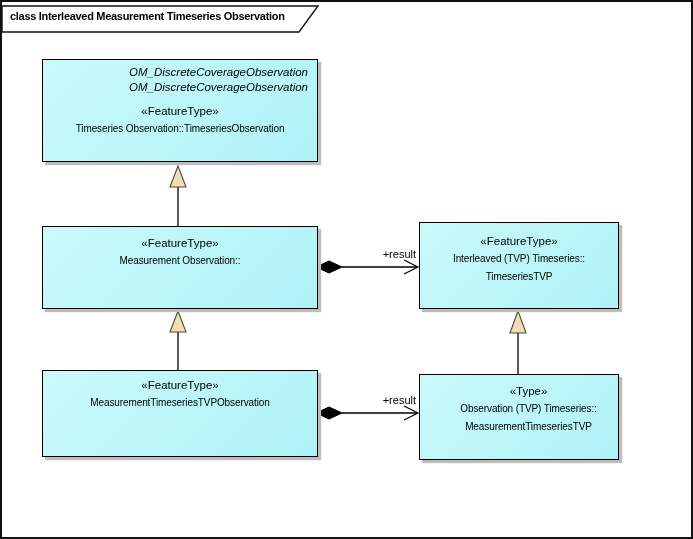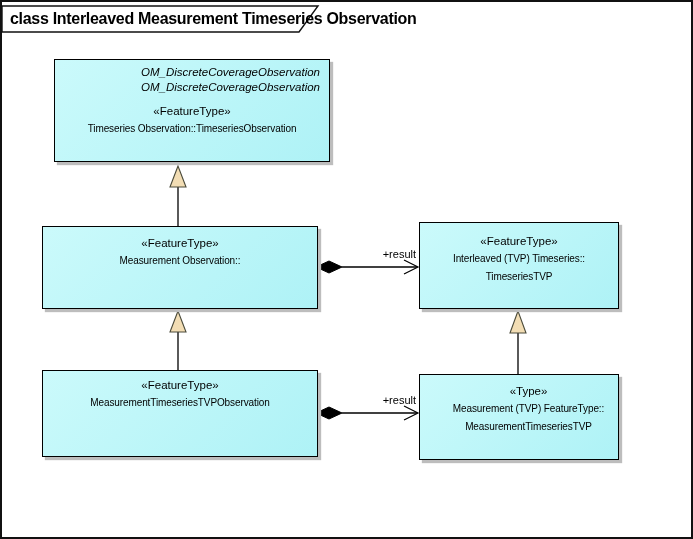--- a/index.html
+++ b/index.html
@@ -12,39 +12,39 @@
     font-family:"Liberation Sans", sans-serif;
     color:#000;
     overflow:hidden;
   }
   svg.layer{position:absolute;left:0;top:0;width:693px;height:539px;}
 
   
   .tab-shape{fill:#ffffff;stroke:#111;stroke-width:1.4;}
   .tab-title{
     position:absolute;left:8px;top:8px;width:300px;
-    font-size:16px;font-weight:bold;letter-spacing:-0.3px;white-space:nowrap;
+    font-size:11px;font-weight:bold;letter-spacing:-0.3px;white-space:nowrap;
   }
 
   
   .uml-box{
     position:absolute;
     box-sizing:border-box;
     border:1.5px solid var(--box-border,#000);
     background:linear-gradient(135deg,var(--box-fill-top,#CBFAFB) 0%,var(--box-fill-bottom,#AEF2F6) 100%);
     box-shadow:3px 3px 1px var(--shadow,#BDBDBD);
     font-size:11.5px;
     text-align:center;
   }
   .parents{padding:5px 9px 0 0;text-align:right;}
   .parent-line{font-style:italic;line-height:15px;white-space:nowrap;}
   .stereotype{line-height:14px;white-space:nowrap;}
   .class-name{font-weight:normal;line-height:17.5px;white-space:nowrap;font-size:10px;letter-spacing:-0.1px;}
 
-  #box-timeseries-observation{left:52px;top:57px;width:276px;height:103px;}
+  #box-timeseries-observation{left:40px;top:57px;width:276px;height:103px;}
   #box-timeseries-observation .stereotype{margin-top:9px;}
   #box-timeseries-observation .class-name{margin-top:2px;}
 
   #box-timeseries-tvp-observation{left:40px;top:224px;width:276px;height:83px;padding-top:9px;}
   #box-timeseries-tvp{left:417px;top:220px;width:200px;height:87px;padding-top:11px;}
   #box-measurement-timeseries-tvp-observation{left:40px;top:368px;width:276px;height:87px;padding-top:7px;}
   #box-measurement-timeseries-tvp{left:417px;top:372px;width:200px;height:86px;padding-top:9px;padding-left:19px;}
   .uml-box .stereotype + .class-name{margin-top:2px;}
 
   
@@ -120,20 +120,20 @@
     <div class="class-name">TimeseriesTVP</div>
   </div>
 
   <div class="uml-box" id="box-measurement-timeseries-tvp-observation">
     <div class="stereotype">«FeatureType»</div>
     <div class="class-name">MeasurementTimeseriesTVPObservation</div>
   </div>
 
   <div class="uml-box" id="box-measurement-timeseries-tvp">
     <div class="stereotype">«Type»</div>
-    <div class="class-name">Measurement (TVP) FeatureType::</div>
+    <div class="class-name">Observation (TVP) Timeseries::</div>
     <div class="class-name">MeasurementTimeseriesTVP</div>
   </div>
 
   <div class="conn-label" id="label-result-mid">+result</div>
   <div class="conn-label" id="label-result-bottom">+result</div>
 
 </div>
 
 </body></html>

